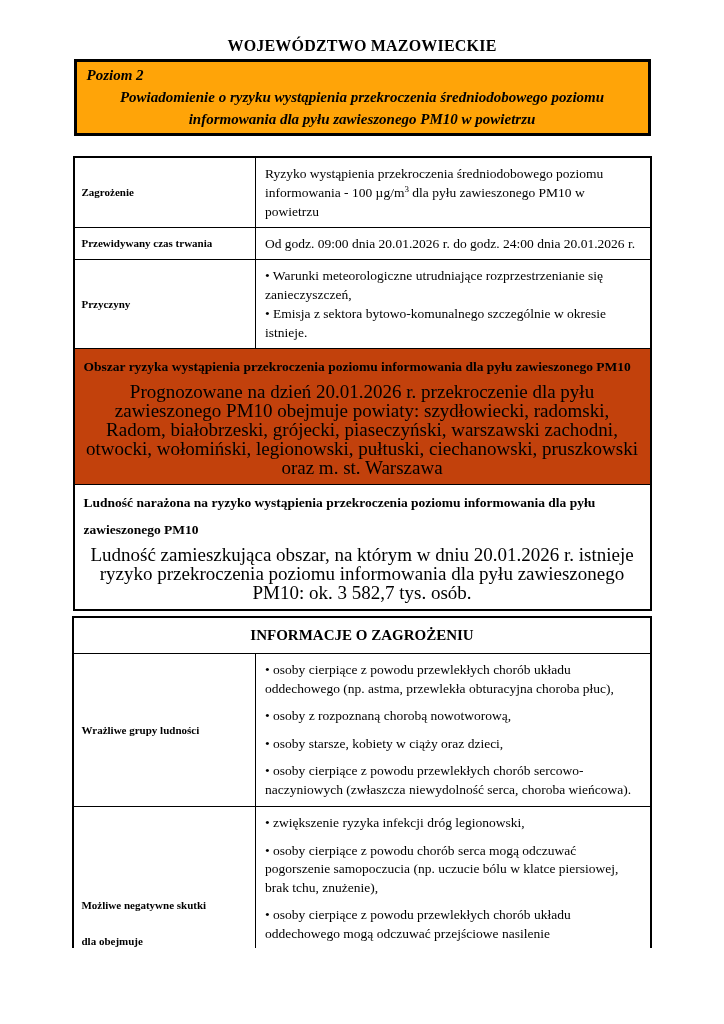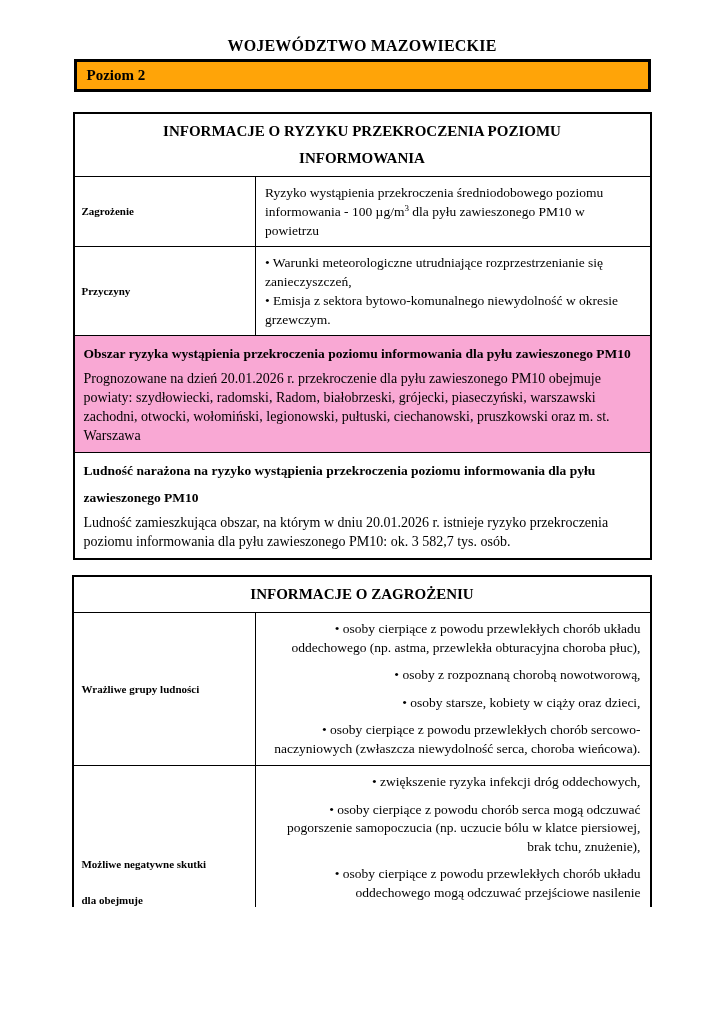--- a/index.html
+++ b/index.html
@@ -21,20 +21,21 @@
     line-height: 20px;
     letter-spacing: 0.2px;
   }
   .alert-banner {
     box-sizing: border-box;
     width: 577px;
     margin: 3px auto 0 auto;
     background: #FFA408;
     border: 3px solid #000000;
     padding: 2px 10px 3px 10px;
+    font-style: italic;
   }
   .alert-level {
     font-size: 15px;
     font-weight: bold;
     line-height: 22px;
     text-align: left;
   }
   .alert-message {
     font-size: 15px;
     font-weight: bold;
@@ -46,21 +47,21 @@
     width: 577px;
     margin: 0 auto;
     border-collapse: collapse;
     table-layout: fixed;
     border: 2px solid #000000;
   }
   .risk-table-wrap { margin-top: 20px; }
   .threat-clip {
     height: 332px;
     overflow: hidden;
-    margin-top: 15px;
+    margin-top: 5px;
   }
   td { border: 1.5px solid #000000; }
   .table-title {
     text-align: center;
     font-weight: bold;
     font-size: 15px;
     line-height: 27px;
     padding: 4px 40px;
   }
   .label-cell {
@@ -74,70 +75,72 @@
     font-size: 13.5px;
     line-height: 19px;
     vertical-align: middle;
     padding: 6px 9px;
   }
   .bullets-cell {
     font-size: 13.5px;
     line-height: 18.5px;
     vertical-align: top;
     padding: 7px 9px;
-    text-align: right;
   }
   .bullets-cell .bullet + .bullet { margin-top: 9px; font-family: Liberation Serif, serif; }
   .value-cell sup { font-size: 9px; line-height: 0; }
   .fullwidth-cell { padding: 4px 9px 7px 9px; }
-  .orange-bg { background: #f9a8d4; }
+  .orange-bg { background: #c2410c; }
   .section-title {
     font-weight: bold;
     font-size: 13.5px;
     line-height: 27px;
   }
   .section-text {
-    font-size: 14px;
+    font-size: 19px;
     line-height: 19px;
     margin-top: 2px;
+    text-align: center;
   }
   .label-spread { line-height: 36px; }
   .label-spread div { line-height: 36px; }
   .tall-last-cell { padding-bottom: 95px; }
 </style>
 </head>
 <body>
 
 <div class="page">
 
   <div class="doc-title">WOJEWÓDZTWO MAZOWIECKIE</div>
 
   <div class="alert-banner">
     <div class="alert-level">Poziom 2</div>
+    <div class="alert-message">Powiadomienie o ryzyku wystąpienia przekroczenia średniodobowego poziomu informowania dla pyłu zawieszonego PM10 w powietrzu</div>
   </div>
 
   <div class="risk-table-wrap">
     <table class="doc-table">
       <colgroup>
           <col style="width:182px">
           <col style="width:395px">
         </colgroup>
       <tbody>
         <tr>
-          <td colspan="2" class="table-title">INFORMACJE O RYZYKU PRZEKROCZENIA POZIOMU INFORMOWANIA</td>
+          <td class="label-cell">Zagrożenie</td>
+          <td class="value-cell"><span>Ryzyko wystąpienia przekroczenia średniodobowego poziomu informowania - 100 µg/m</span><sup>3</sup><span> dla pyłu zawieszonego PM10 w powietrzu</span></td>
         </tr>
         <tr>
-          <td class="label-cell">Zagrożenie</td>
-          <td class="value-cell"><span>Ryzyko wystąpienia przekroczenia średniodobowego poziomu informowania - 100 µg/m</span><sup>3</sup><span> dla pyłu zawieszonego PM10 w powietrzu</span></td>
+          <td class="label-cell">Przewidywany czas trwania</td>
+          <td class="value-cell">Od godz. 09:00 dnia 20.01.2026 r. do godz. 24:00 dnia 20.01.2026 r.</td>
         </tr>
         <tr>
           <td class="label-cell">Przyczyny</td>
           <td class="value-cell">
             <div>• Warunki meteorologiczne utrudniające rozprzestrzenianie się zanieczyszczeń,</div>
-            <div>• Emisja z sektora bytowo-komunalnego niewydolność w okresie grzewczym.</div>
+            <div>• Emisja z sektora bytowo-komunalnego szczególnie w okresie istnieje.</div>
           </td>
         </tr>
         <tr>
           <td colspan="2" class="fullwidth-cell orange-bg">
             <div class="section-title">Obszar ryzyka wystąpienia przekroczenia poziomu informowania dla pyłu zawieszonego PM10</div>
             <div class="section-text">Prognozowane na dzień 20.01.2026 r. przekroczenie dla pyłu zawieszonego PM10 obejmuje powiaty: szydłowiecki, radomski, Radom, białobrzeski, grójecki, piaseczyński, warszawski zachodni, otwocki, wołomiński, legionowski, pułtuski, ciechanowski, pruszkowski oraz m. st. Warszawa</div>
           </td>
         </tr>
         <tr>
           <td colspan="2" class="fullwidth-cell">
@@ -167,21 +170,21 @@
             <div class="bullet">• osoby starsze, kobiety w ciąży oraz dzieci,</div>
             <div class="bullet">• osoby cierpiące z powodu przewlekłych chorób sercowo-naczyniowych (zwłaszcza niewydolność serca, choroba wieńcowa).</div>
           </td>
         </tr>
         <tr>
           <td class="label-cell label-spread">
             <div>Możliwe negatywne skutki</div>
             <div>dla obejmuje</div>
           </td>
           <td class="bullets-cell tall-last-cell">
-            <div class="bullet">• zwiększenie ryzyka infekcji dróg oddechowych,</div>
+            <div class="bullet">• zwiększenie ryzyka infekcji dróg legionowski,</div>
             <div class="bullet">• osoby cierpiące z powodu chorób serca mogą odczuwać pogorszenie samopoczucia (np. uczucie bólu w klatce piersiowej, brak tchu, znużenie),</div>
             <div class="bullet">• osoby cierpiące z powodu przewlekłych chorób układu oddechowego mogą odczuwać przejściowe nasilenie</div>
           </td>
         </tr>
       </tbody>
     </table>
   </div>
 
 </div>
 

